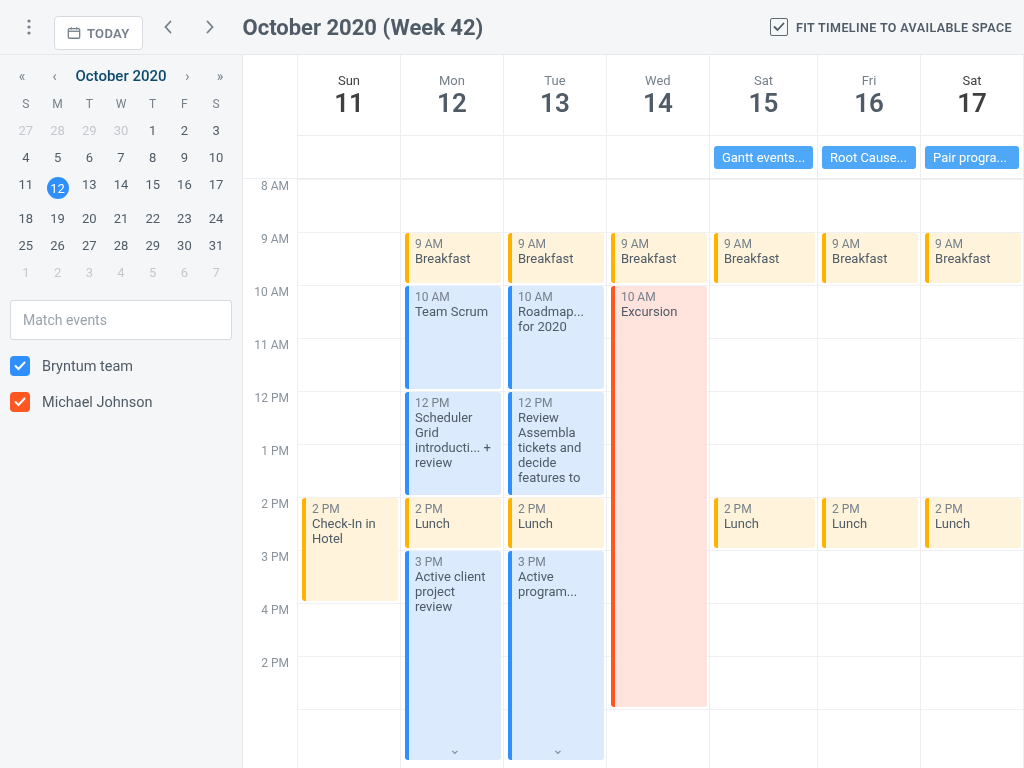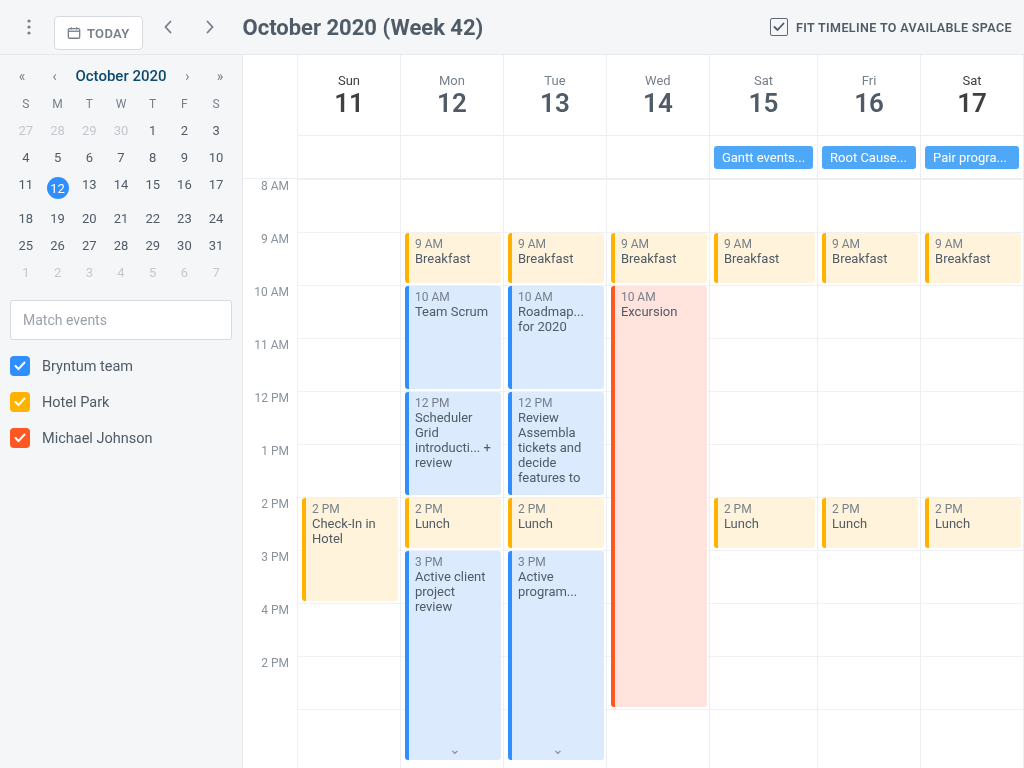--- a/index.html
+++ b/index.html
@@ -163,28 +163,20 @@
     <div class="resources" id="resources">
         <div class="res">
           <span class="cb blue">
             <svg width="12" height="10" viewBox="0 0 12 10">
               <path d="M1.5 5 4.5 8 10.5 1.5" fill="none" stroke="#fff" stroke-width="2" stroke-linecap="round"></path>
             </svg>
           </span>
           <span>Bryntum team</span>
         </div>
         <div class="res">
-          <span class="cb amber">
-            <svg width="12" height="10" viewBox="0 0 12 10">
-              <path d="M1.5 5 4.5 8 10.5 1.5" fill="none" stroke="#fff" stroke-width="2" stroke-linecap="round"></path>
-            </svg>
-          </span>
-          <span>Hotel Park</span>
-        </div>
-        <div class="res">
           <span class="cb orange">
             <svg width="12" height="10" viewBox="0 0 12 10">
               <path d="M1.5 5 4.5 8 10.5 1.5" fill="none" stroke="#fff" stroke-width="2" stroke-linecap="round"></path>
             </svg>
           </span>
           <span>Michael Johnson</span>
         </div>
       </div>
   </aside>
 

